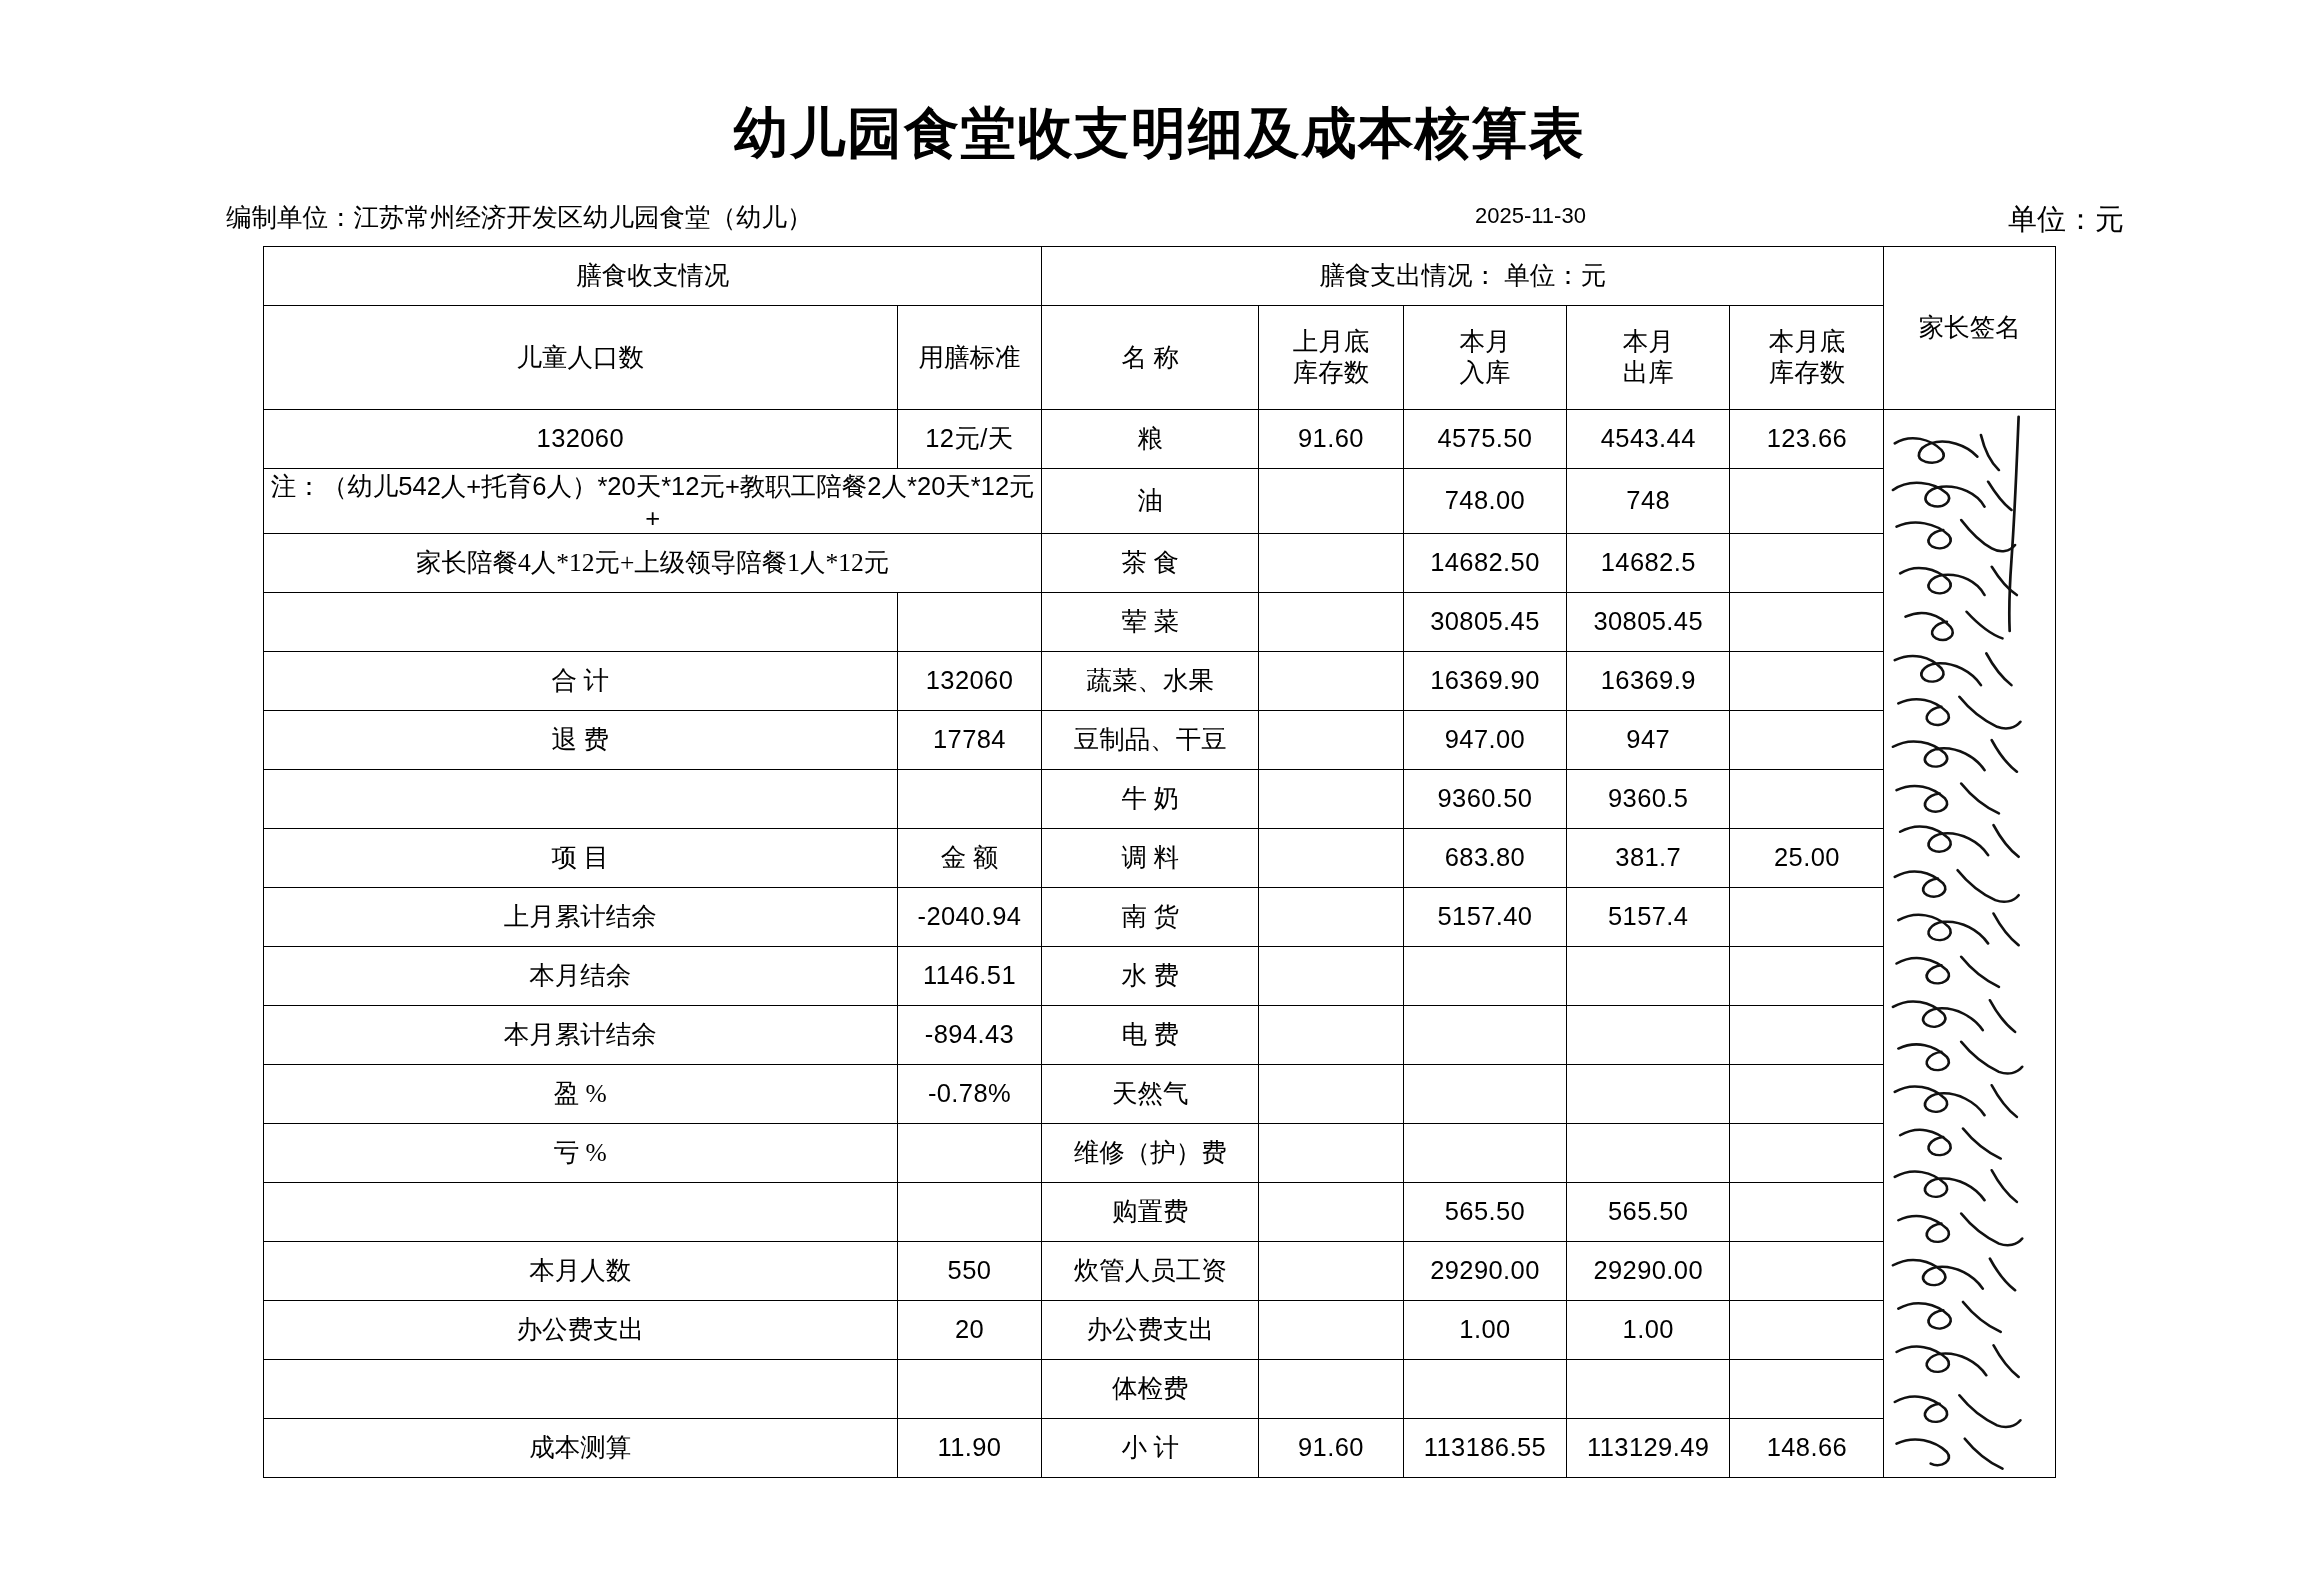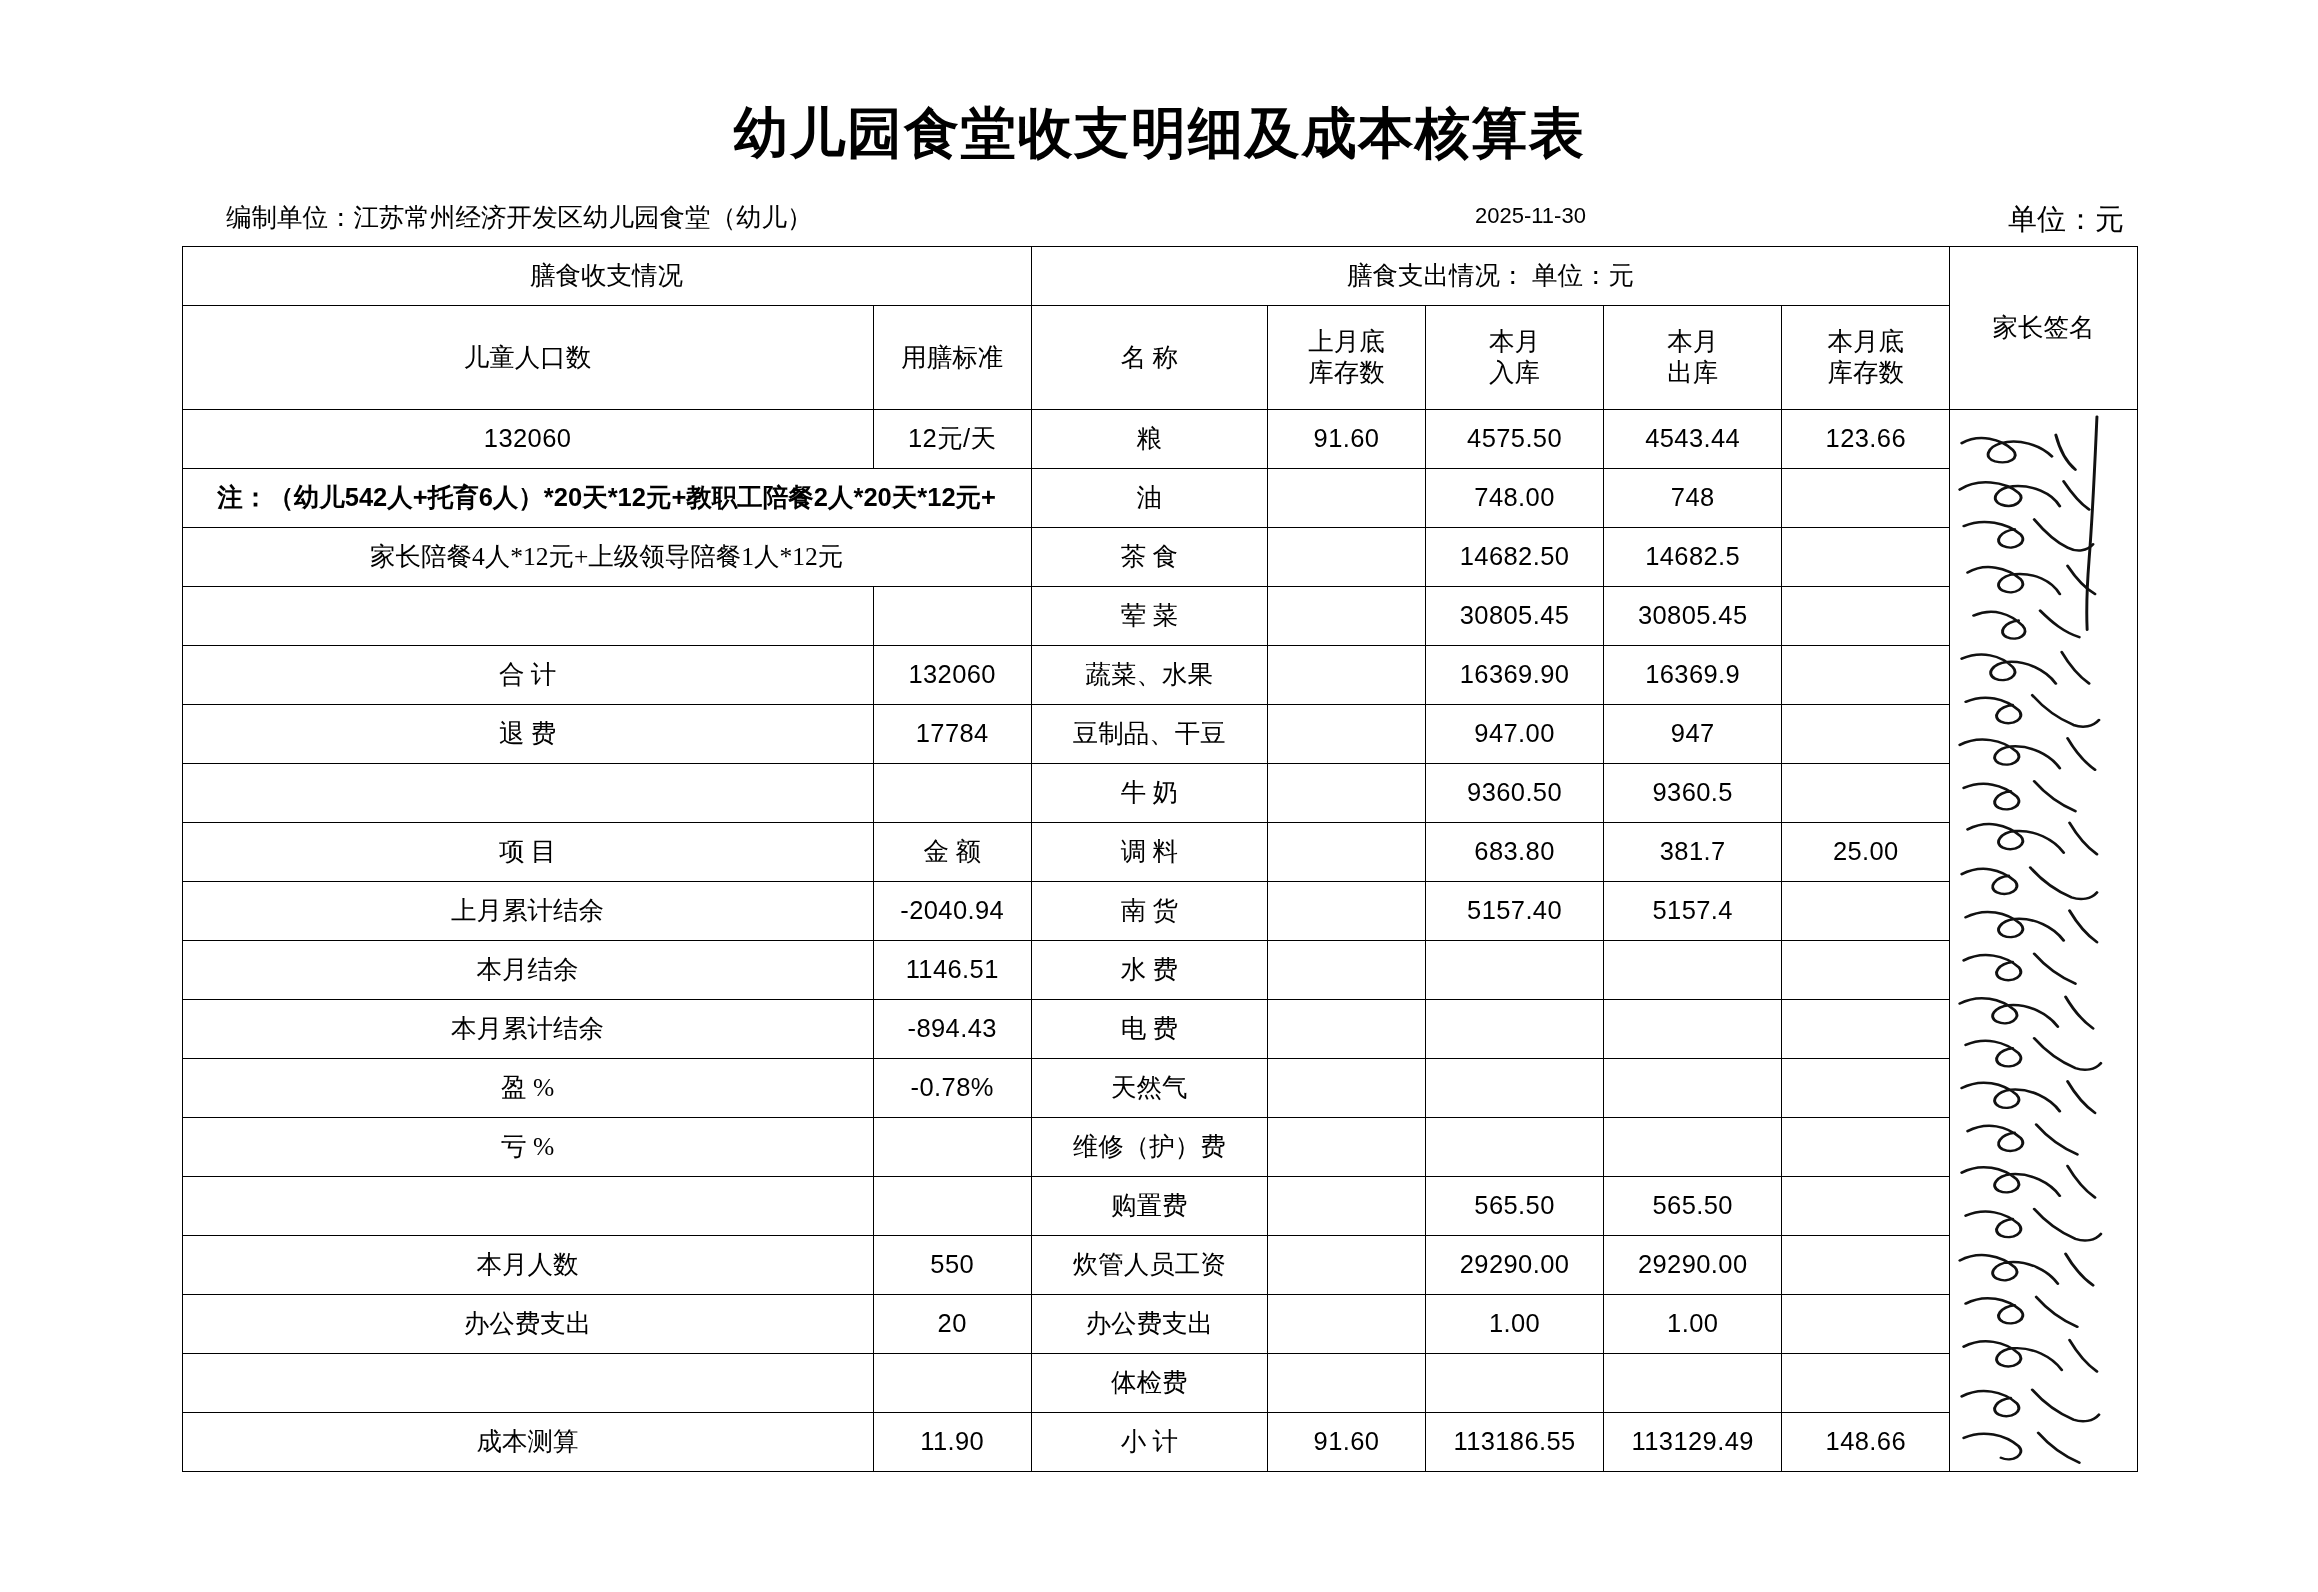--- a/index.html
+++ b/index.html
@@ -56,41 +56,41 @@
     position: absolute;
     right: 53px;
     top: 0;
     white-space: nowrap;
     font-size: 29px;
   }
 
   table.main {
     border-collapse: collapse;
     margin: 7px auto 0 auto;
-    width: 1956px;
+    width: 1793px;
     table-layout: fixed;
   }
   table.main td {
     border: 1.8px solid #000;
     text-align: center;
     vertical-align: middle;
     font-size: 25.5px;
     padding: 0;
     height: 58px;
     overflow: hidden;
   }
   .num {
     font-family: "Liberation Sans", sans-serif;
     font-size: 25px;
     letter-spacing: 0.4px;
   }
   .note-cell {
     text-align: left;
     font-size: 17.6px;
-    font-weight: 700;
+    font-weight: 400;
     padding-left: 7px;
     font-family: "Liberation Sans", sans-serif;
   }
   .note-cell2 {
     text-align: left;
     font-size: 25px;
     padding-left: 8.8px;
     margin-left: 35px;
   }
   .hdr-top {

